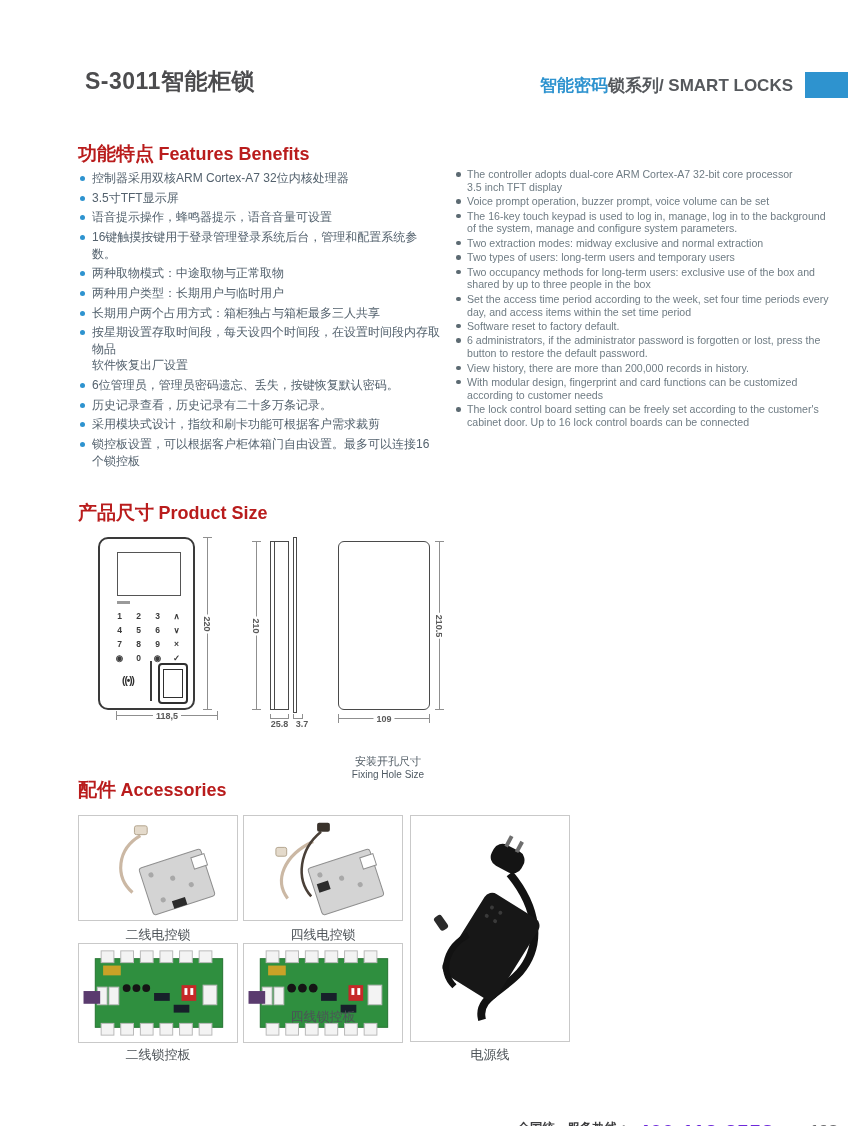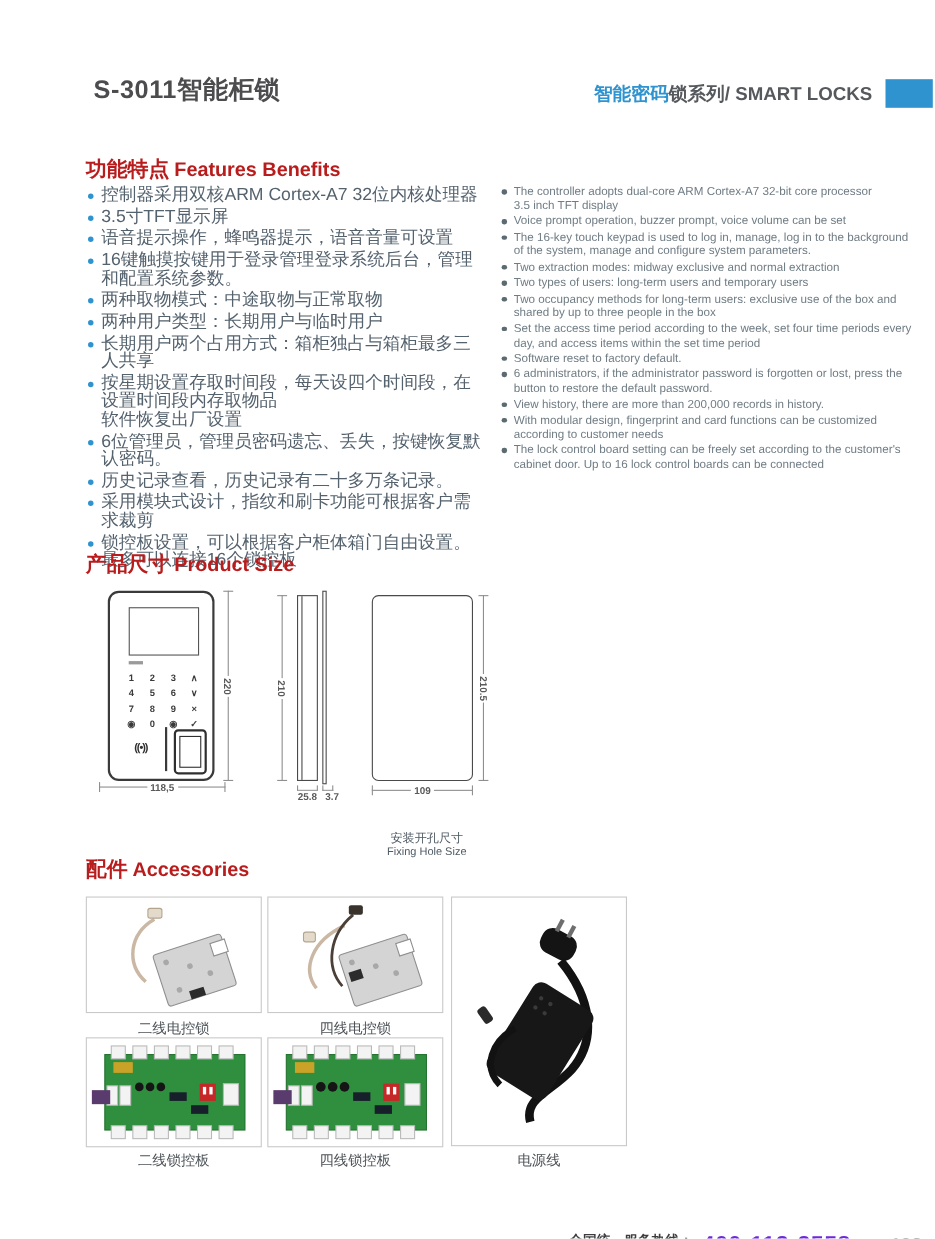--- a/index.html
+++ b/index.html
@@ -13,21 +13,21 @@
   .series .rest{color:#55585c;font-weight:600;}
   .series-block{top:72px;right:2px;width:43px;height:26px;background:#2e93cf;}
 
   
   .sec-head{font-weight:600;color:#b91c1c;white-space:nowrap;}
   .sec-head .zh{font-size:19px;}
   .sec-head .en{font-size:18px;}
 
   
   .feat-zh{left:78px;top:170px;width:362px;}
-  .feat-zh .li{position:relative;padding-left:14px;font-size:16px;line-height:16.5px;color:#54626e;margin-bottom:3.2px;white-space:pre-line;}
+  .feat-zh .li{position:relative;padding-left:14px;font-size:12px;line-height:16.5px;color:#54626e;margin-bottom:3.2px;white-space:pre-line;}
   .feat-zh .li::before{content:"";position:absolute;left:2px;top:6px;width:5px;height:5px;border-radius:50%;background:#2e93cf;}
   .feat-en{left:455px;top:168px;width:374px;}
   .feat-en .li{position:relative;padding-left:12px;font-size:10.6px;line-height:12.8px;color:#6f7c84;margin-bottom:1.6px;white-space:pre-line;}
   .feat-en .li::before{content:"";position:absolute;left:1px;top:4px;width:4.5px;height:4.5px;border-radius:50%;background:#5c6a72;}
   .dim-lbl{font-size:9px;color:#5a5a5a;background:#fff;}
   .dim-v{position:absolute;width:9px;}
   .dim-v::before{content:"";position:absolute;left:4px;top:0;bottom:0;width:1px;background:#8f8f8f;}
   .dim-v .t1,.dim-v .t2{position:absolute;left:0;width:9px;height:1px;background:#8f8f8f;}
   .dim-v .t1{top:0;}.dim-v .t2{bottom:0;}
   .dim-v .dim-lbl{position:absolute;top:50%;left:-1px;transform:translateY(-50%);writing-mode:vertical-rl;padding:2px 0;}
@@ -149,21 +149,21 @@
   <div class="fv-rfid">((•))</div>
   <div class="fv-fp">
       <i></i>
     </div>
 </div>
 <div class="dim-v" style="left:203px;top:537px;height:173px;">
   <s class="t1"></s>
     <s class="t2"></s>
     <b class="dim-lbl">220</b>
 </div>
-<div class="dim-h" style="left:90px;top:711px;width:115px;">
+<div class="dim-h" style="left:116px;top:711px;width:102px;">
   <s class="t1"></s>
     <s class="t2"></s>
     <b class="dim-lbl">118,5</b>
 </div>
 
 <div class="dim-v" style="left:252px;top:541px;height:169px;">
   <s class="t1"></s>
     <s class="t2"></s>
     <b class="dim-lbl">210</b>
 </div>
@@ -318,21 +318,21 @@
     <circle cx="48" cy="45" r="4.5" fill="#151515"></circle>
       <circle cx="59" cy="45" r="4.5" fill="#151515"></circle>
       <circle cx="70" cy="45" r="4.5" fill="#151515"></circle>
     <rect x="78" y="50" width="16" height="8" fill="#17202a"></rect>
     <rect x="98" y="62" width="16" height="8" fill="#17202a"></rect>
     <rect x="106" y="42" width="15" height="16" fill="#c62828"></rect>
     <rect x="109" y="45" width="3" height="7" fill="#fff"></rect>
       <rect x="115" y="45" width="3" height="7" fill="#fff"></rect>
   </svg>
 </div>
-<div class="acc-label" style="left:243px;top:1046px;">四线锁控板</div>
+<div class="acc-label" style="left:243px;top:1008px;">四线锁控板</div>
 
 <div class="footer">
   <div class="hotline">
     <div class="hotline-lbls">
       <div class="hotline-zh">全国统一服务热线：</div>
       <div class="hotline-en">Unified national service hotline</div>
     </div>
     <div class="hotline-num">400-112-2558</div>
   </div>
   <div class="page-num">198</div>

